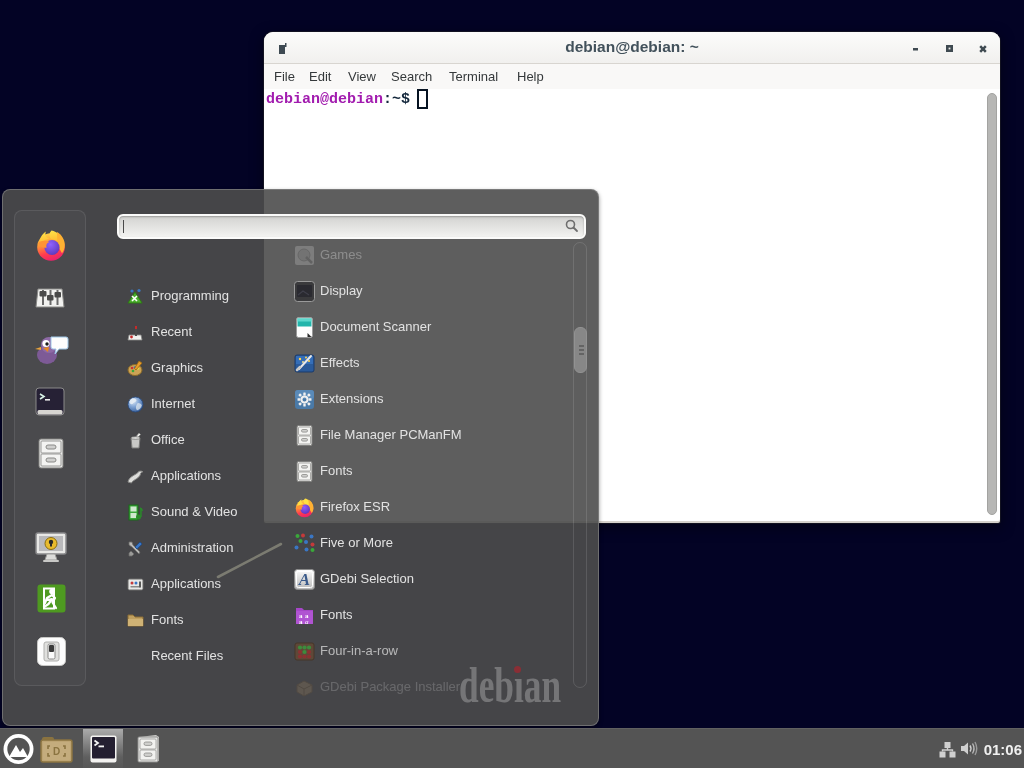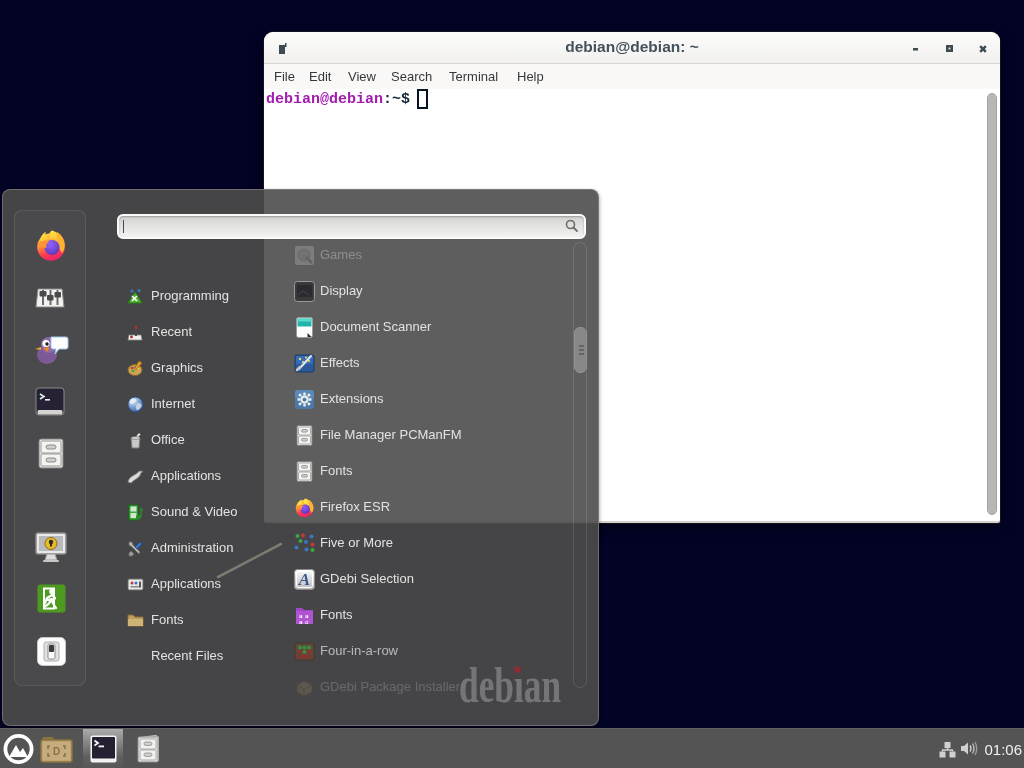--- a/index.html
+++ b/index.html
@@ -99,21 +99,21 @@
 
   
   #taskbar {
     left:0; top:728px; width:1024px; height:40px;
     background:#545454; border-top:1px solid #616161;
   }
   #appbox {
     left:83px; top:0px; width:40px; height:40px;
     background:linear-gradient(#ababab, #5f5f5f 70%, #575757);
   }
-  #clock { right:2px; top:12px; font-size:15px; font-weight:normal; color:#f0f0f0; }
+  #clock { right:2px; top:12px; font-size:15px; font-weight:bold; color:#f0f0f0; }
   .tray { position:absolute; }
 </style>
 </head>
 <body>
 
 <div class="abs" id="term">
   <div class="abs" id="menubar">
     <span class="mitem" style="left:10px">File</span>
     <span class="mitem" style="left:45px">Edit</span>
     <span class="mitem" style="left:84px">View</span>

